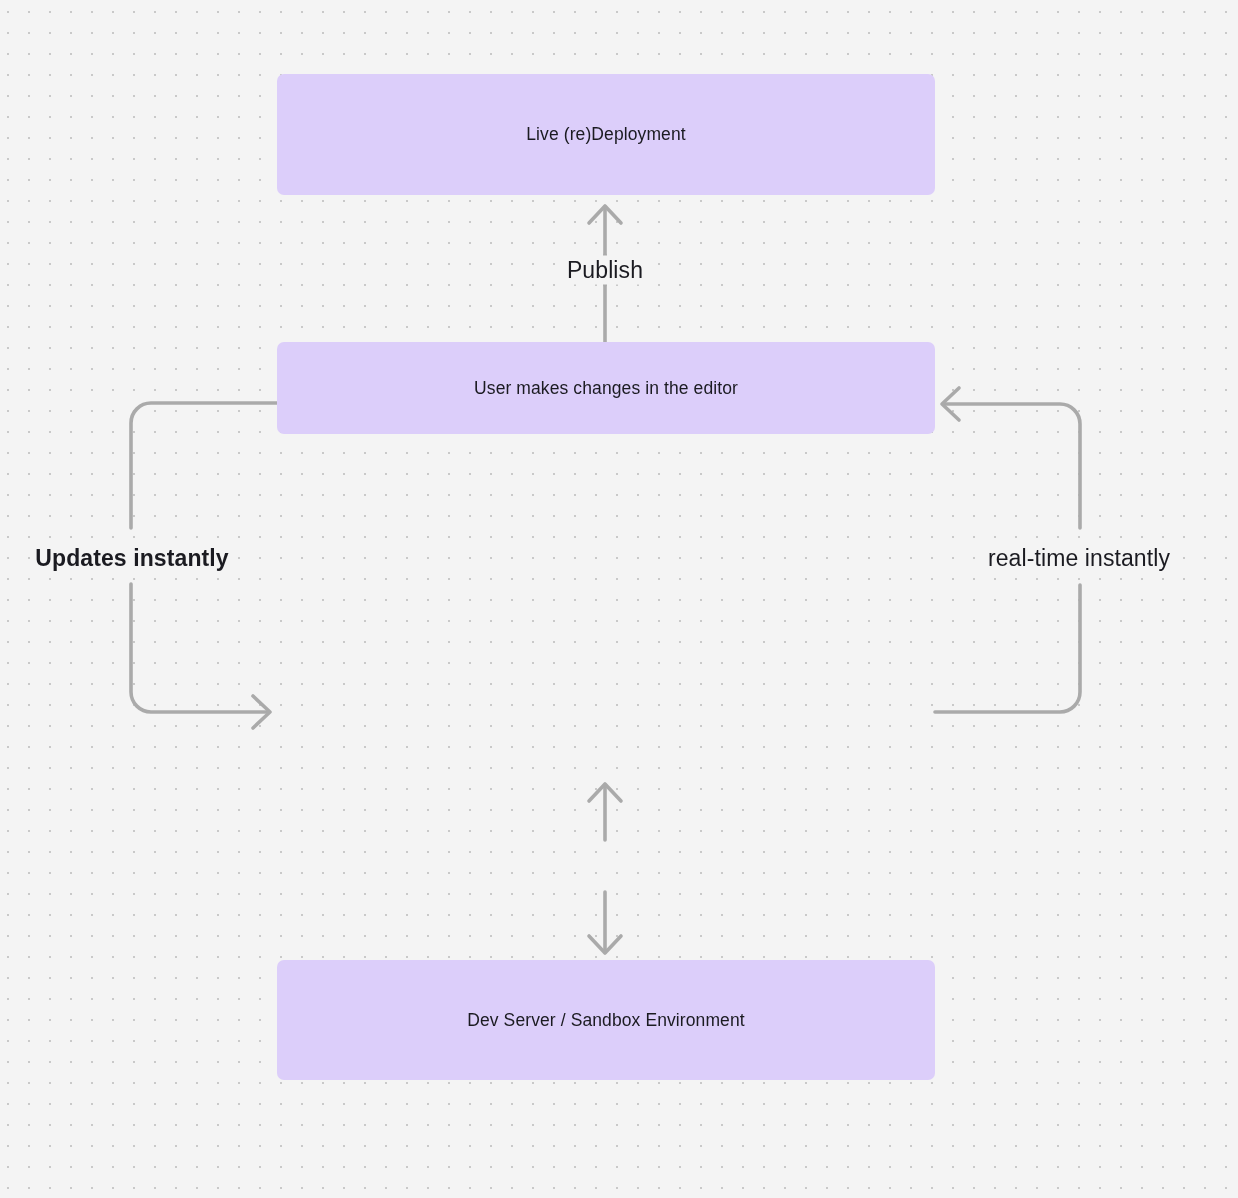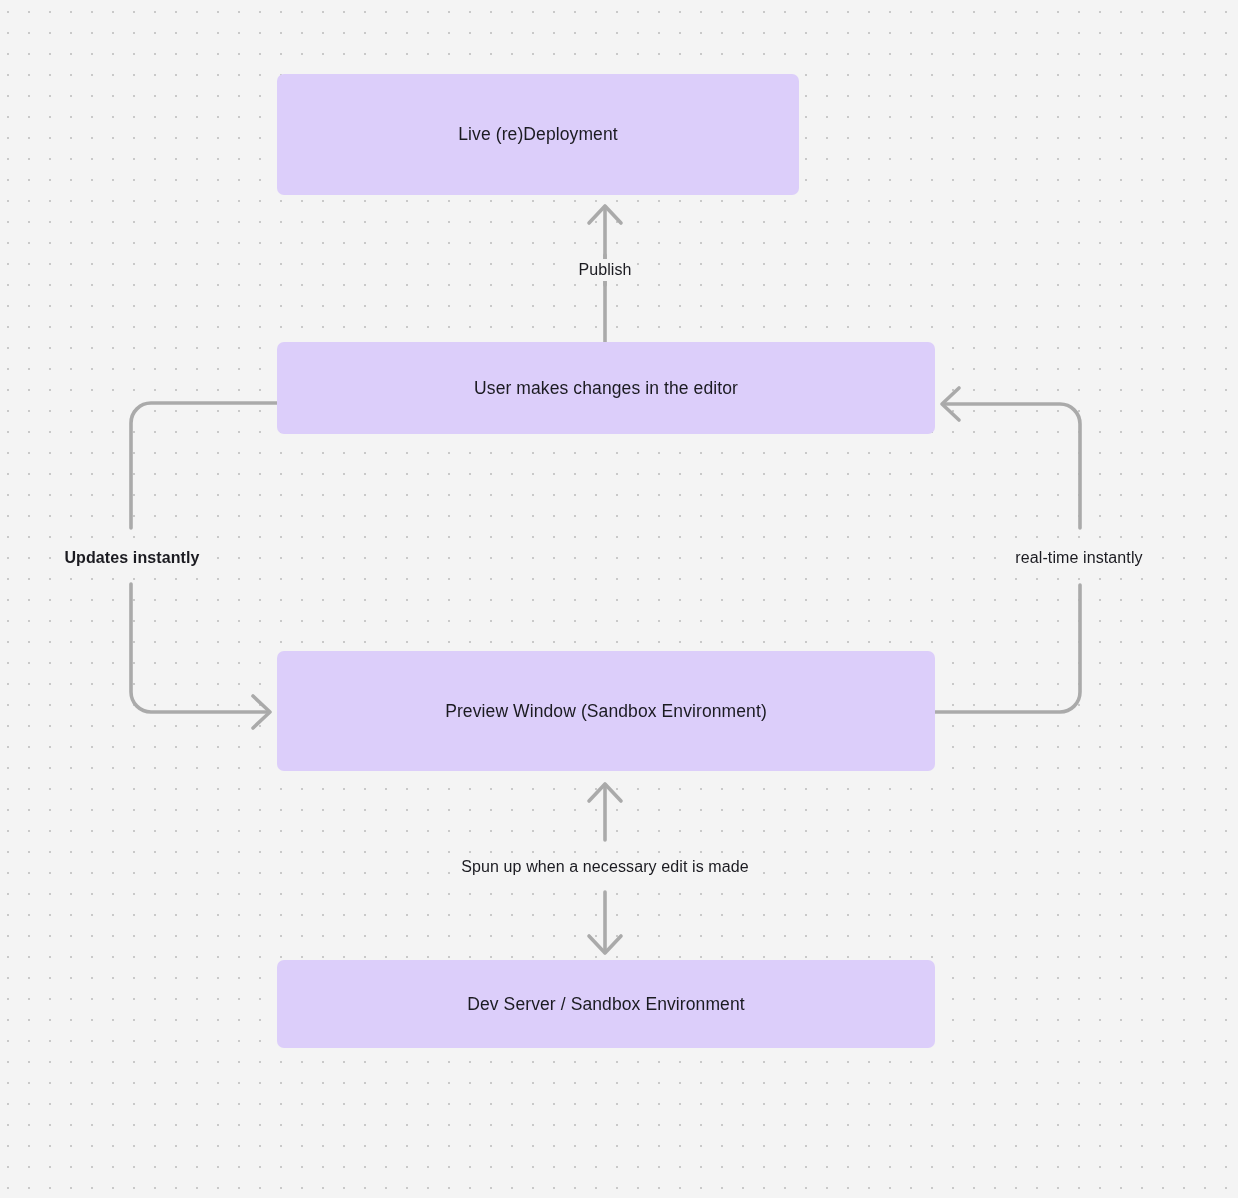--- a/index.html
+++ b/index.html
@@ -44,21 +44,21 @@
   .node-label {
     font-size: 17.5px;
     line-height: 1.3;
     color: #1b1b21;
     letter-spacing: 0.1px;
     font-weight: 400;
     padding: 0 14px;
   }
   .edge-label {
     position: absolute;
-    font-size: 16px;
+    font-size: 23px;
     line-height: 1;
     color: #1b1b21;
     letter-spacing: 0.1px;
     white-space: nowrap;
     background-color: #f4f4f4;
     padding: 3px 5px;
     transform: translate(-50%, -50%);
   }
 </style>
 </head>
@@ -90,37 +90,33 @@
       <g>
         <path d="M 605 840 L 605 785"></path>
         <path d="M 589 801 L 605 784 L 621 801"></path>
         <path d="M 605 892 L 605 952"></path>
         <path d="M 589 936 L 605 953 L 621 936"></path>
       </g>
 
     </g>
   </svg>
 
-  <div class="node" style="left:277px; top:74px; width:522px; height:121px;">
+  <div class="node" style="left:277px; top:74px; width:658px; height:121px;">
     <span class="node-label">Live (re)Deployment</span>
   </div>
 
   <div class="node" style="left:277px; top:342px; width:658px; height:92px;">
     <span class="node-label">User makes changes in the editor</span>
   </div>
 
-  <div class="node" style="left:277px; top:651px; width:658px; height:120px;">
-    <span class="node-label">Preview Window (Sandbox Environment)</span>
-  </div>
 
-  <div class="node" style="left:277px; top:960px; width:658px; height:88px;">
+  <div class="node" style="left:277px; top:960px; width:658px; height:120px;">
     <span class="node-label">Dev Server / Sandbox Environment</span>
   </div>
 
   <div class="edge-label" style="left:605px; top:270px;">Publish</div>
 
   <div class="edge-label" style="left:132px; top:558px;font-weight:bold;">Updates instantly</div>
 
   <div class="edge-label" style="left:1079px; top:558px;">real-time instantly</div>
 
-  <div class="edge-label" style="left:605px; top:867px;">Spun up when a necessary edit is made</div>
 
 </div>
 
 </body></html>

